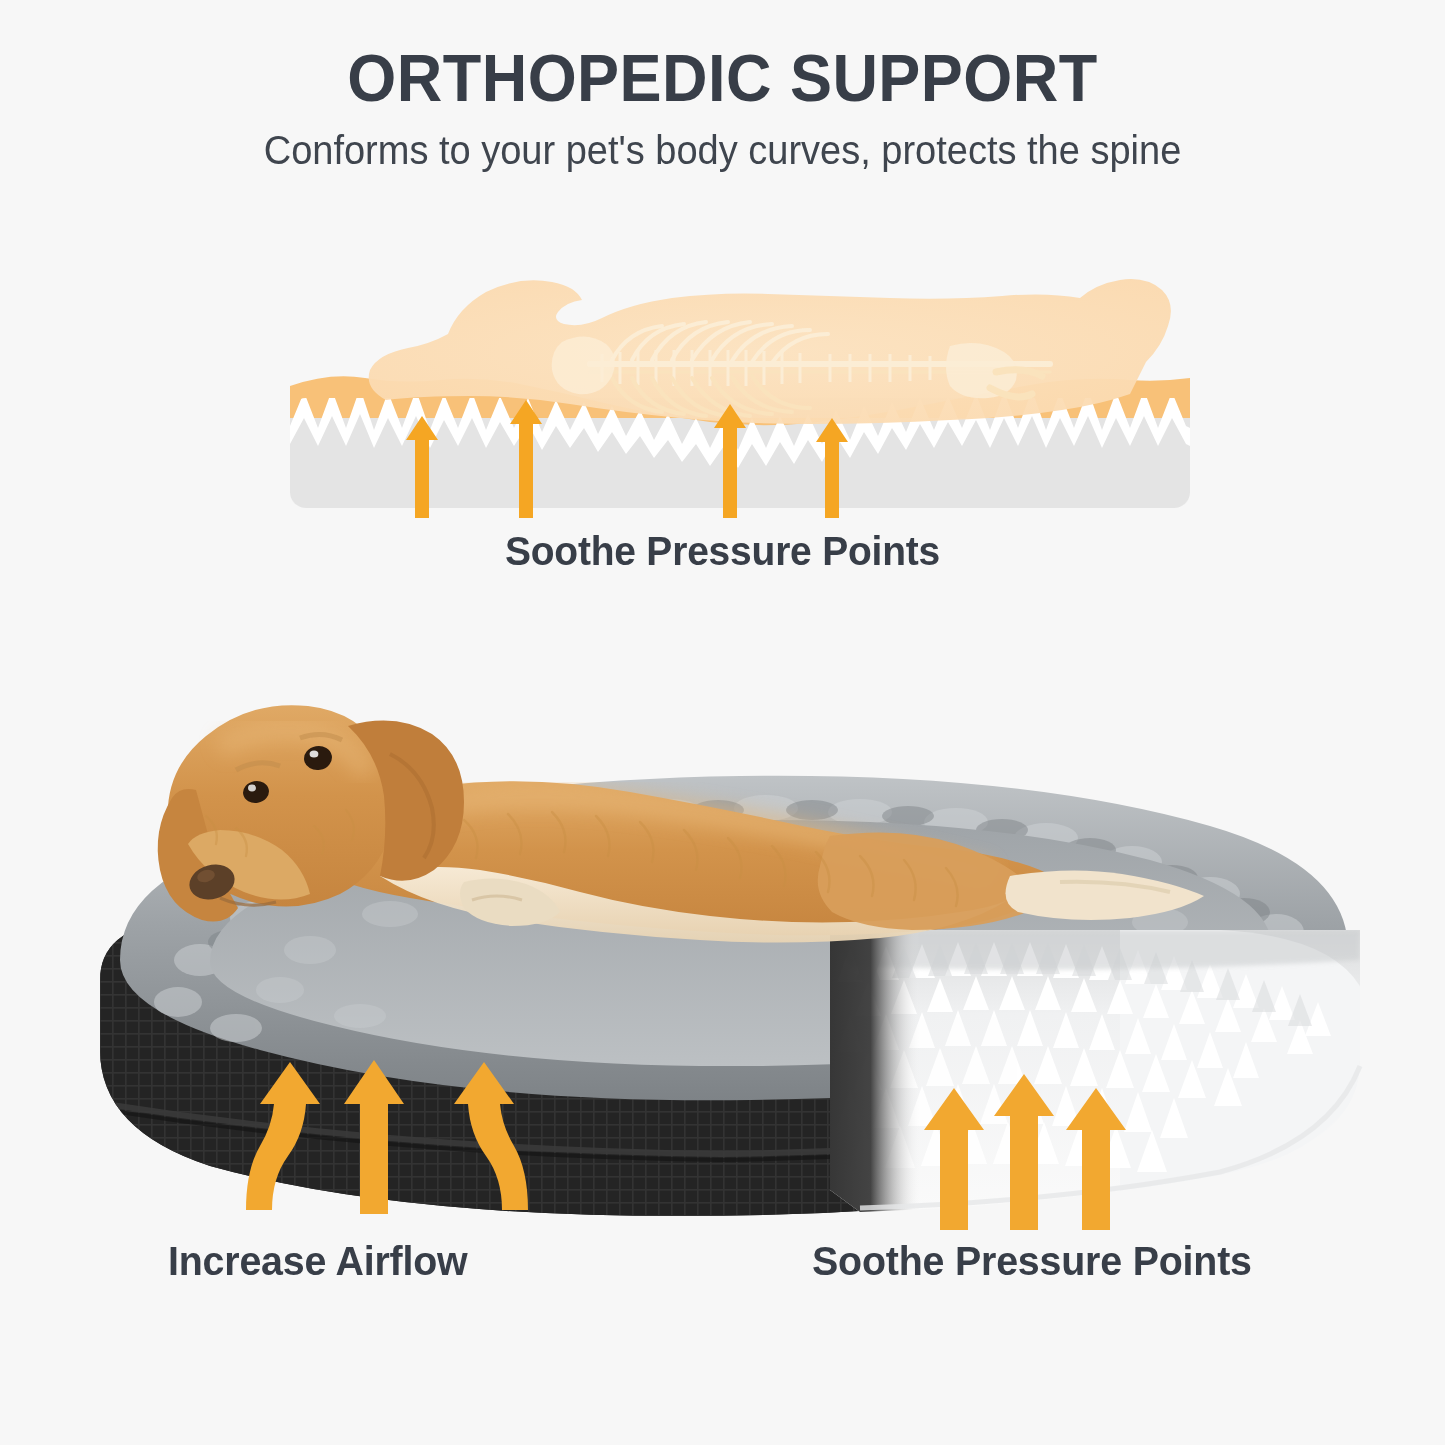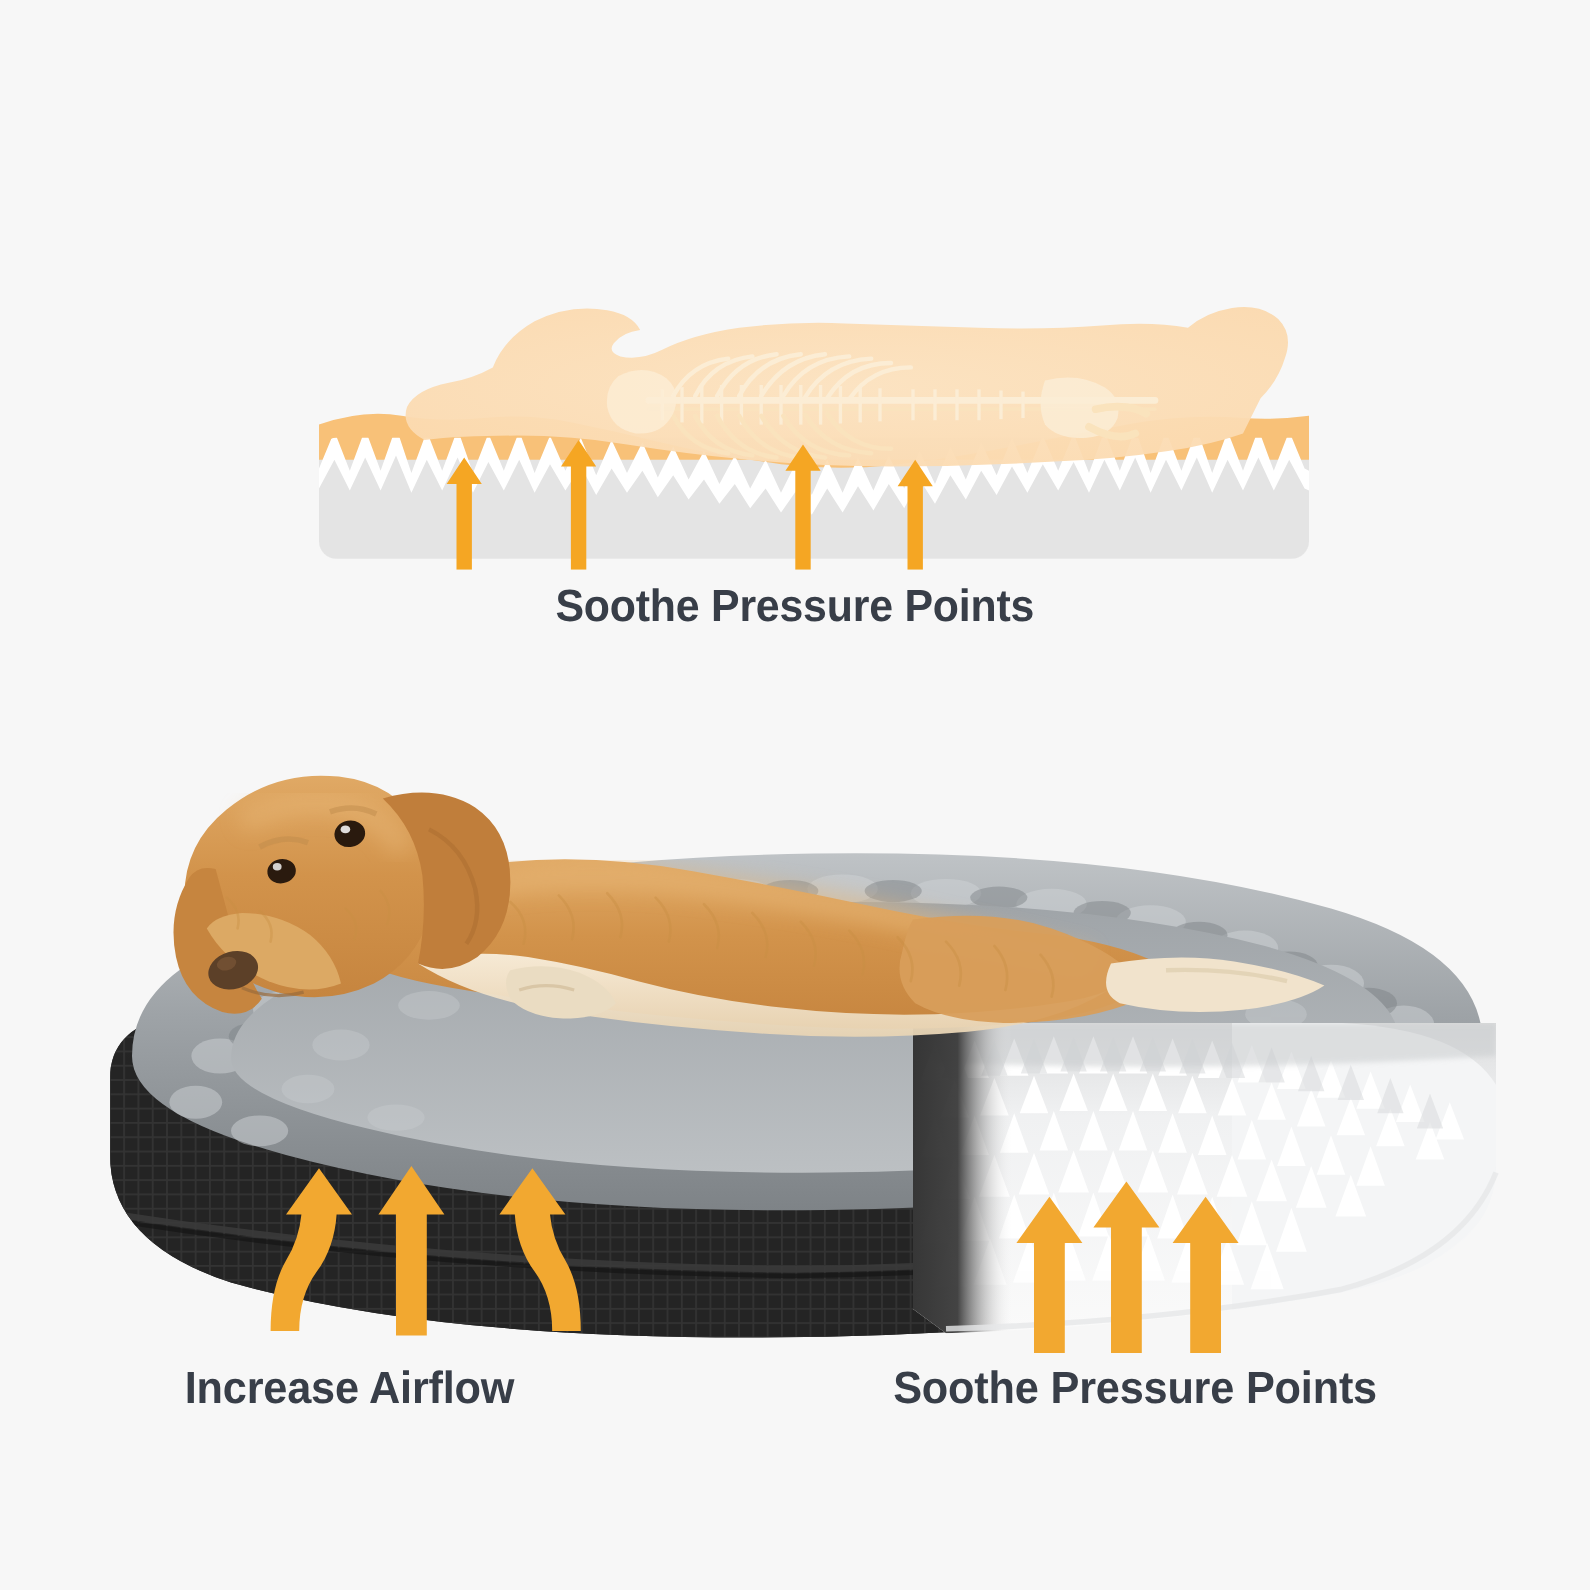--- a/index.html
+++ b/index.html
@@ -88,20 +88,24 @@
     white-space: nowrap;
   }
   #label-airflow { left: 168px; }
   #label-pressure-bottom { left: 812px; }
 </style>
 </head>
 <body>
 
 <div id="page">
 
+  <div id="header">
+    <div id="title">ORTHOPEDIC SUPPORT</div>
+    <div id="subtitle">Conforms to your pet's body curves, protects the spine</div>
+  </div>
 
   <div id="diagram">
     <svg viewBox="0 0 900 250" preserveAspectRatio="none">
       <defs>
         <clipPath id="foamClip">
           <rect x="0" y="130" width="900" height="110" rx="16" ry="16"></rect>
         </clipPath>
         <linearGradient id="skelGrad" x1="0" y1="0" x2="0" y2="1">
           <stop offset="0%" stop-color="#FCEBCE"></stop>
           <stop offset="100%" stop-color="#FAE0B8"></stop>

